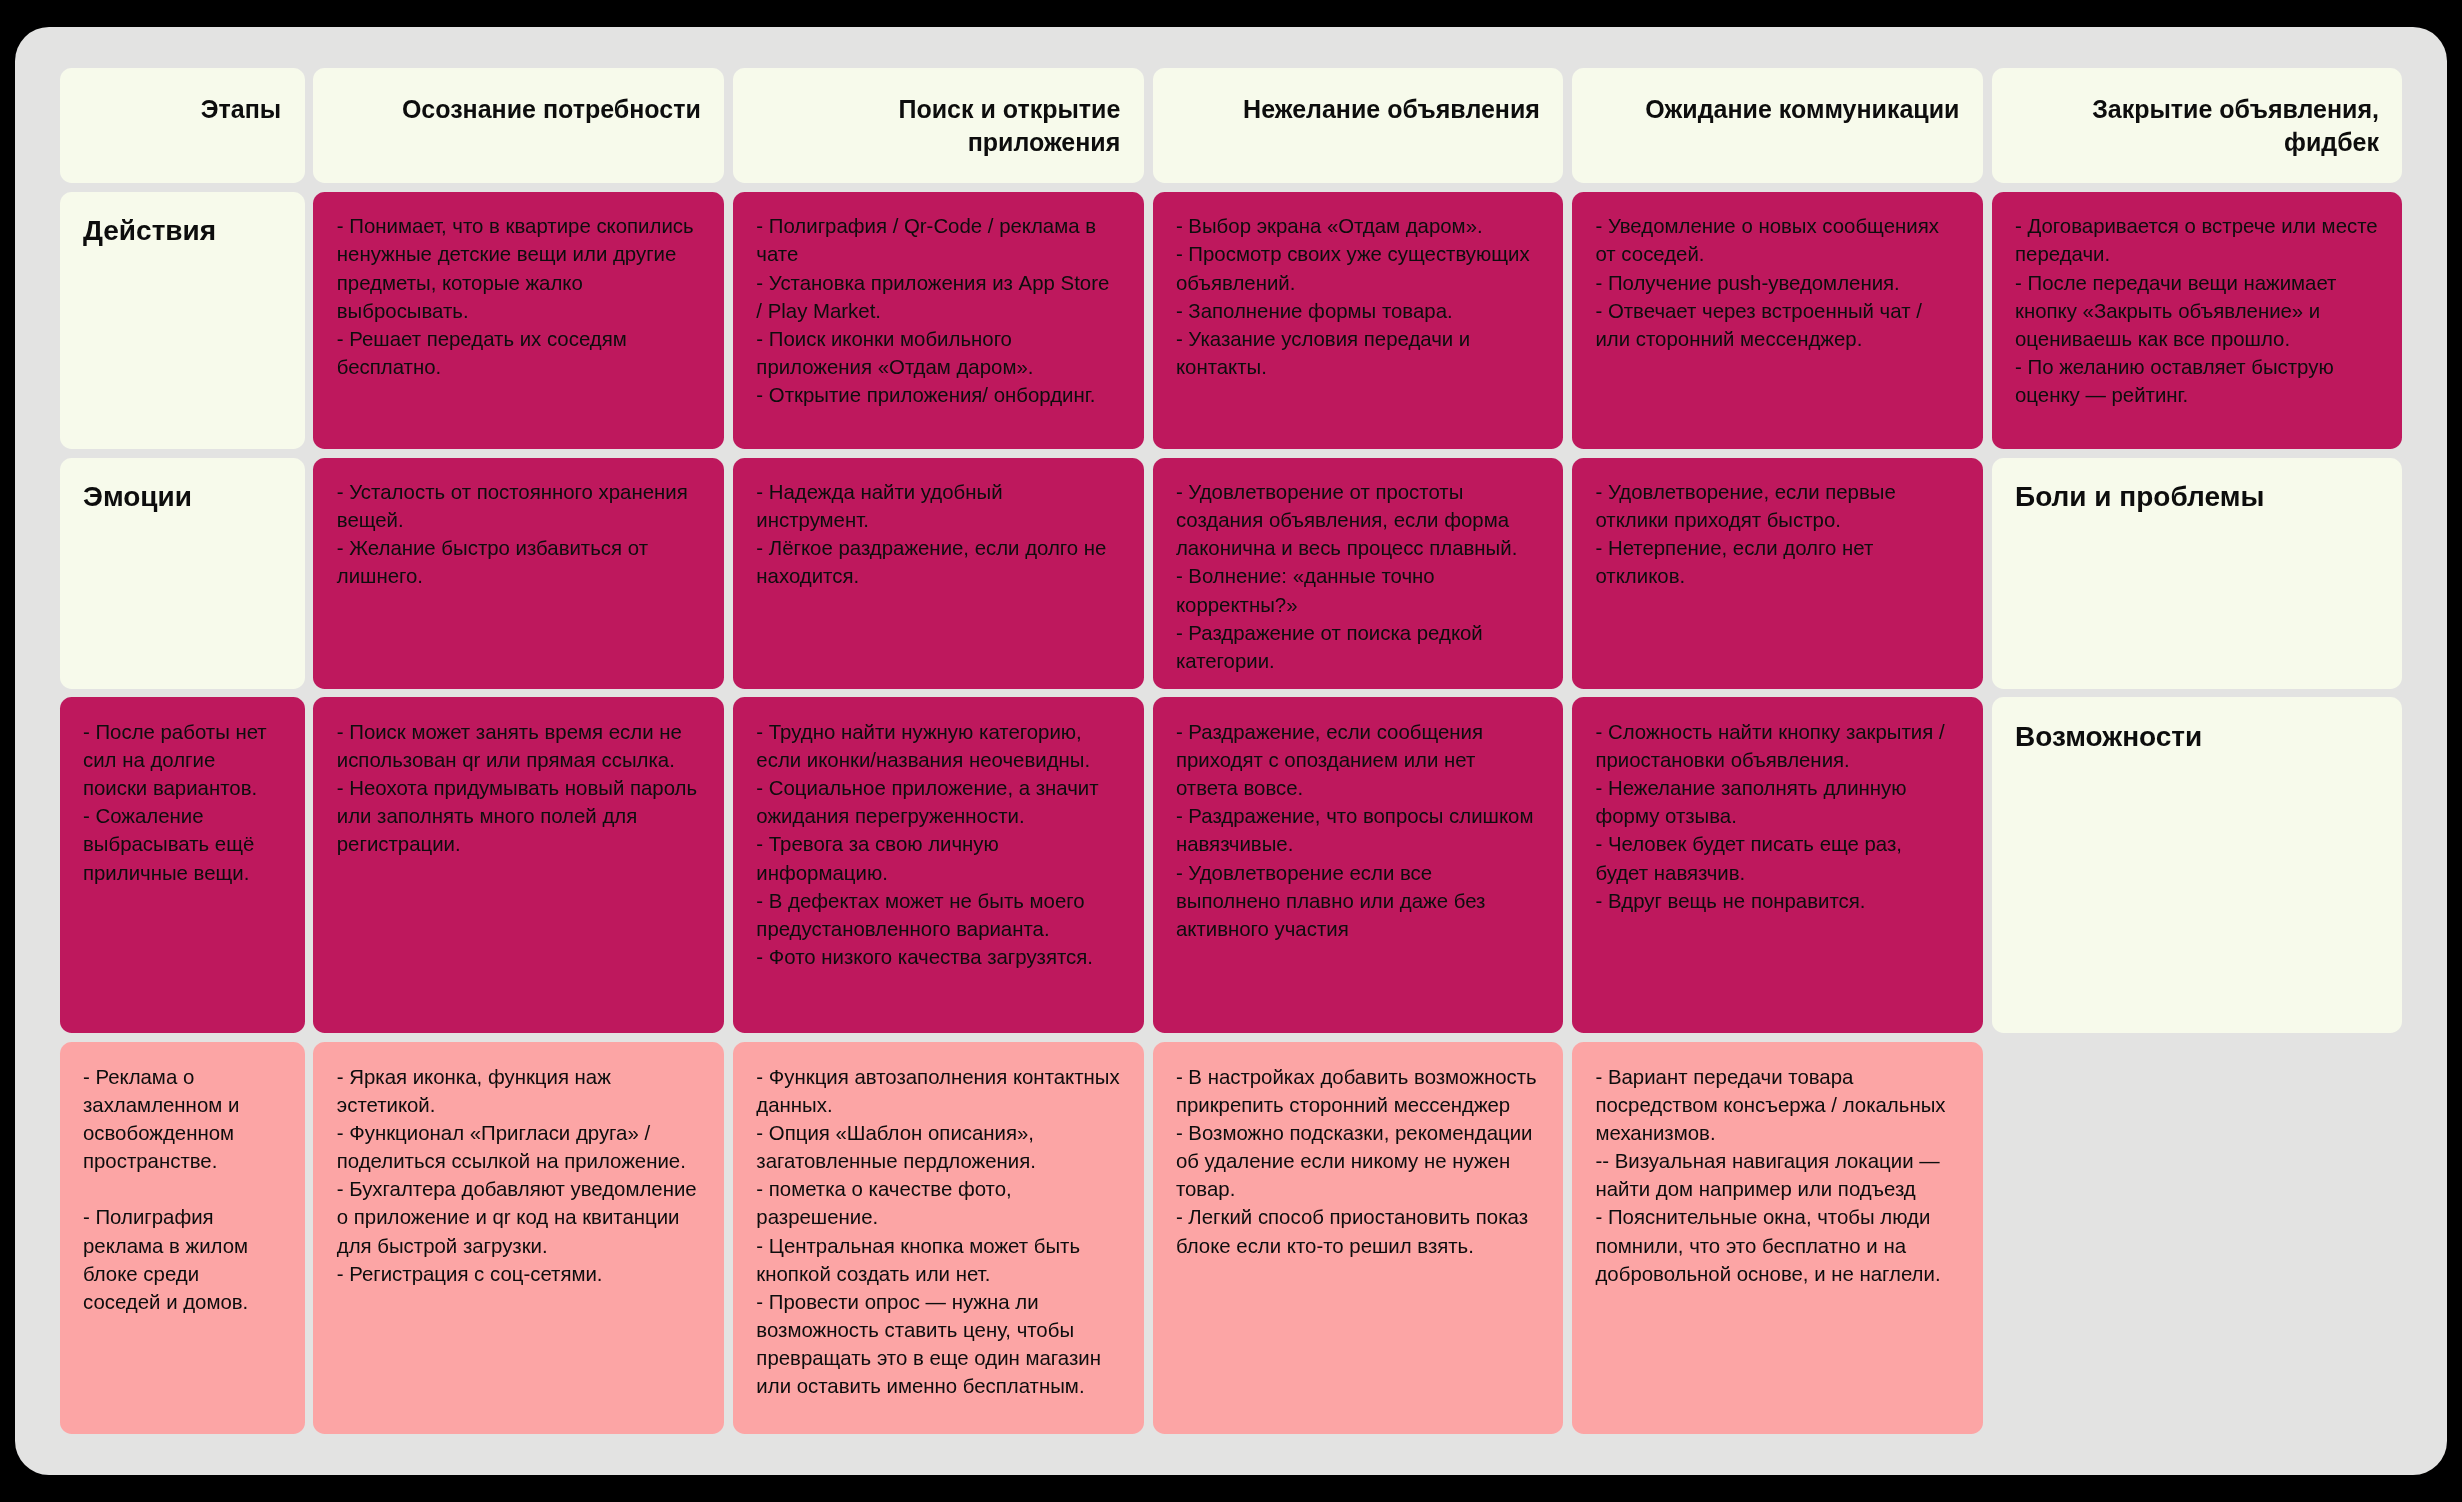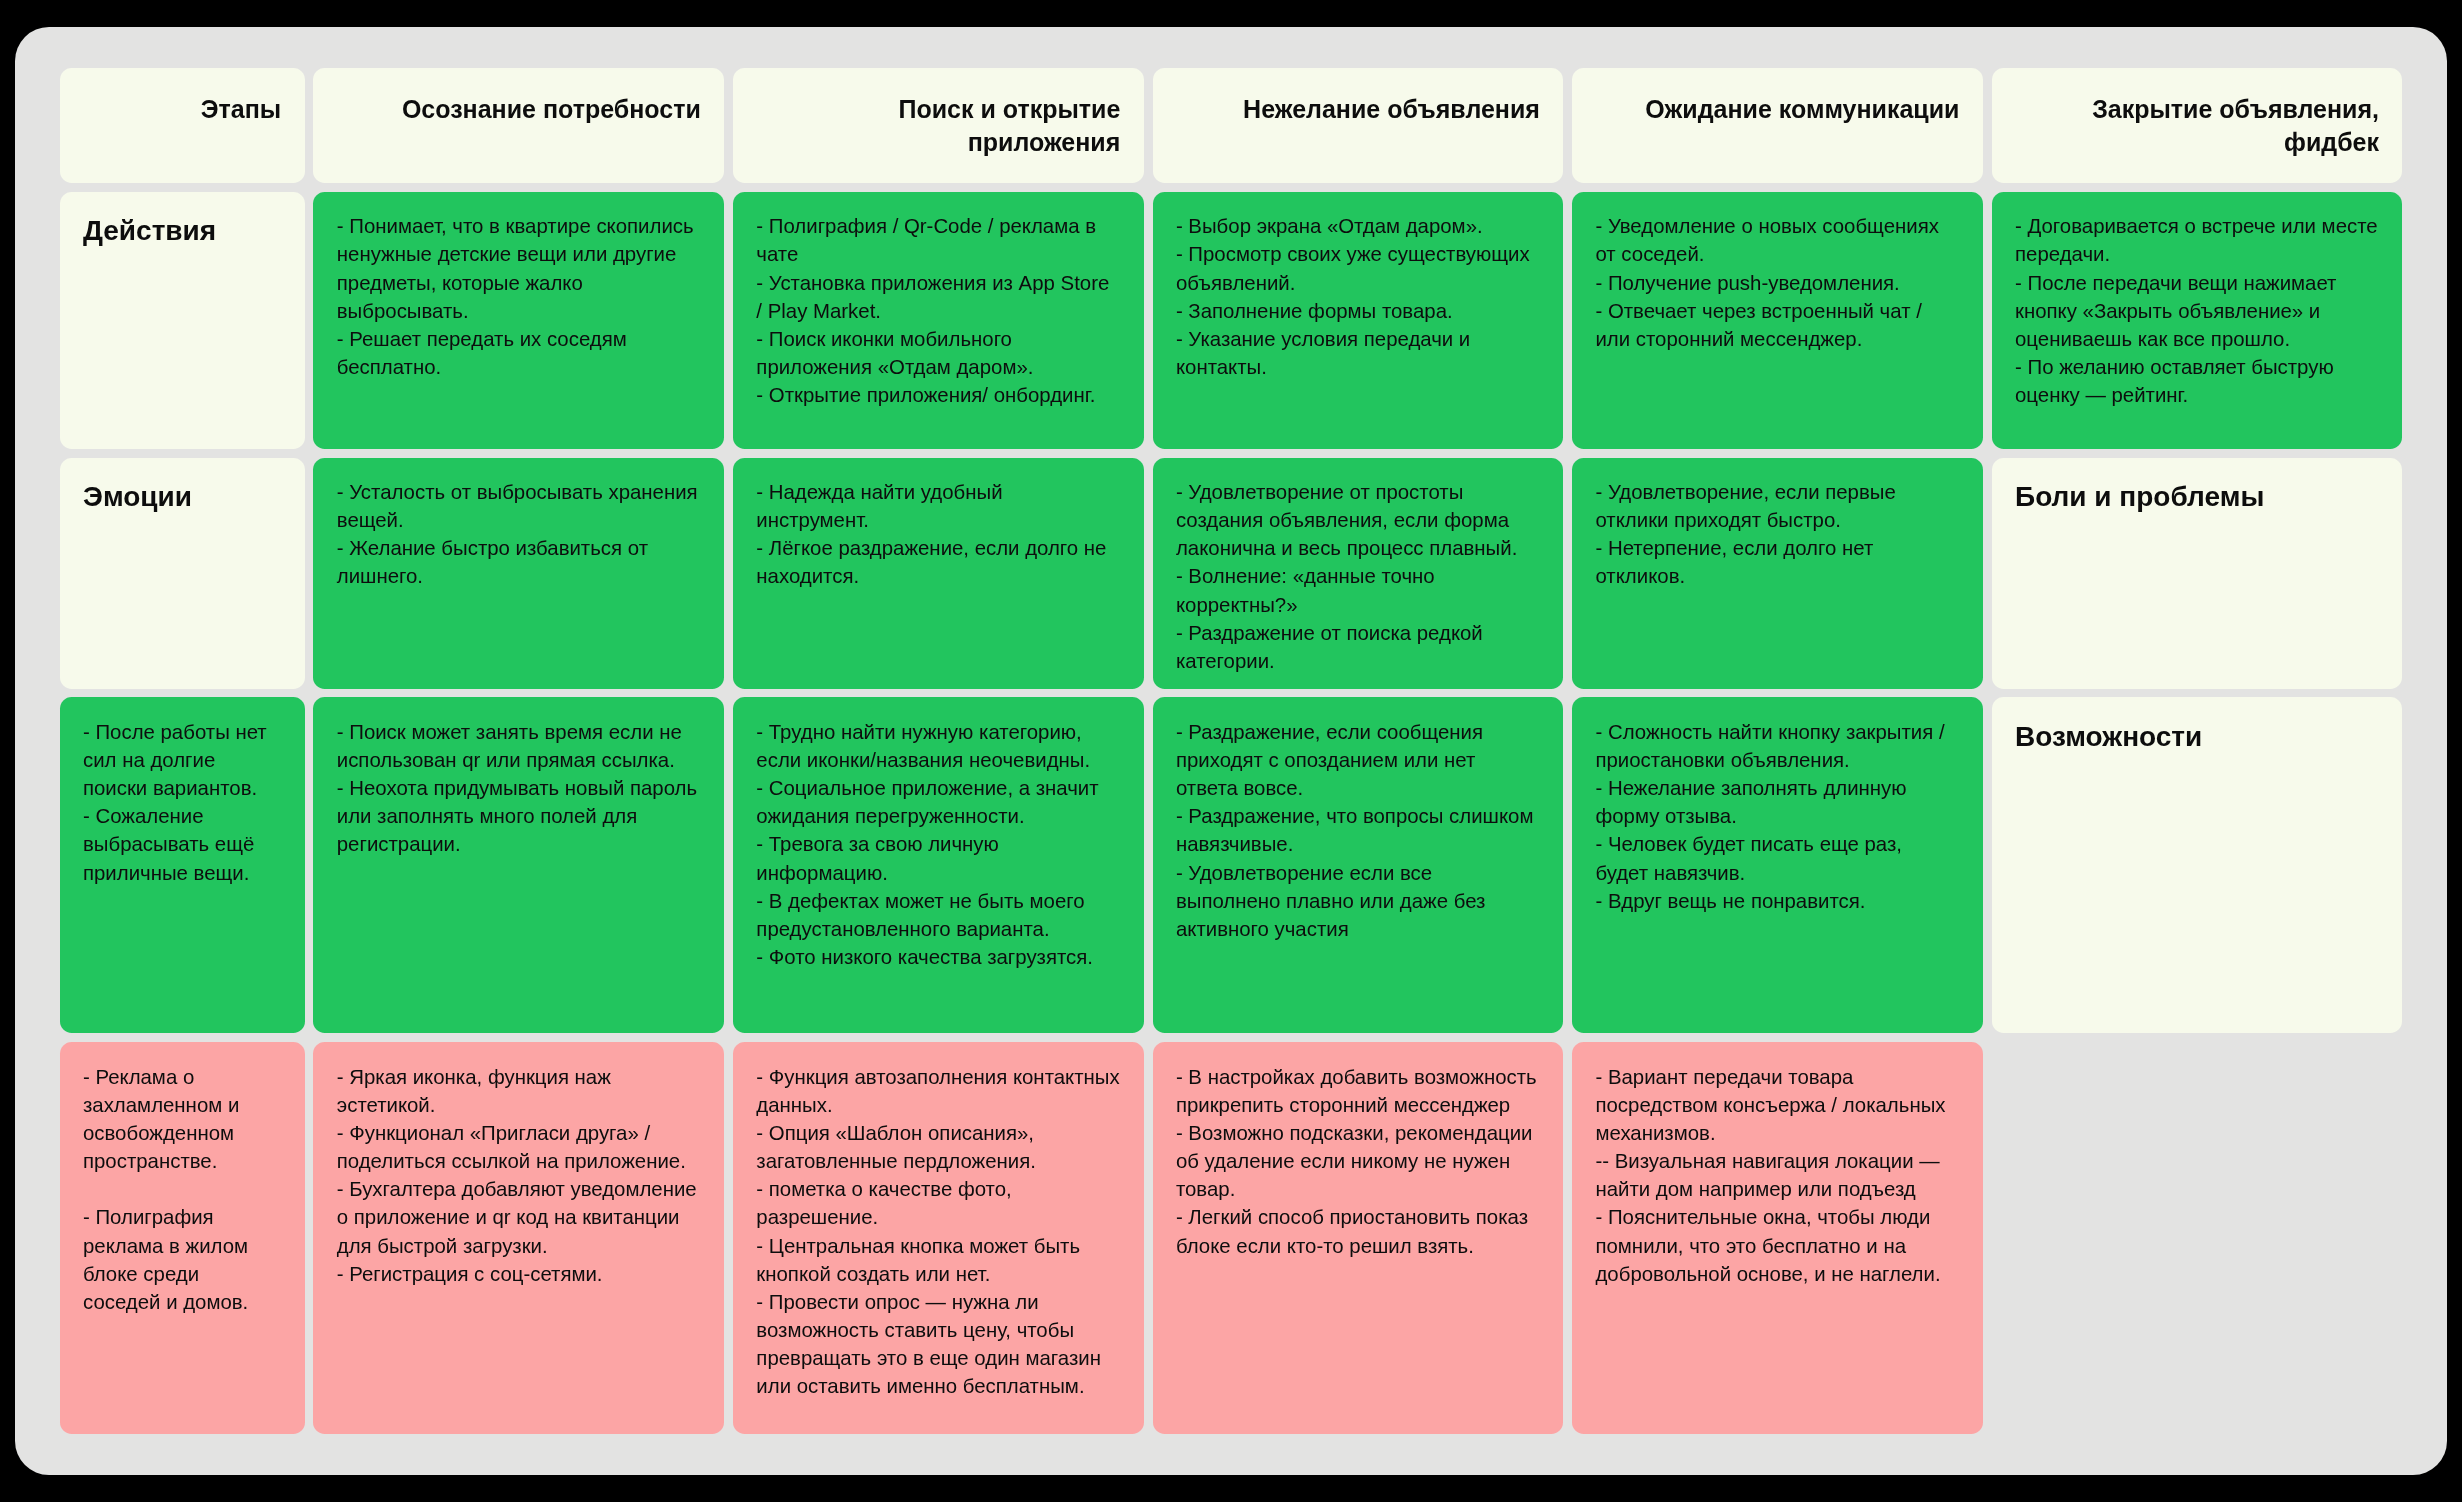--- a/index.html
+++ b/index.html
@@ -41,21 +41,21 @@
   }
   .ujm-grid {
     display: grid;
     width: 100%;
     height: 100%;
     grid-template-columns: 245px repeat(5, 1fr);
     grid-template-rows: 115px 257px 231px 336px 1fr;
     gap: 8.8px;
   }
   .cell {
-    background: #22c55e;
+    background: #be185d;
     border-radius: 11.7px;
     padding: 20.4px 23.4px;
     box-sizing: border-box;
     font-size: 20.4px;
     line-height: 1.38;
     white-space: pre-line;
     overflow: hidden;
   }
   .cell.head {
     background: #f7faeb;
@@ -103,21 +103,21 @@
 - Заполнение формы товара.
 - Указание условия передачи  и контакты.</div>
     <div class="cell">- Уведомление о новых сообщениях от соседей.
 - Получение push-уведомления.
 - Отвечает через встроенный чат / или сторонний мессенджер.</div>
     <div class="cell">- Договаривается о встрече или месте передачи.
 - После передачи вещи нажимает кнопку «Закрыть объявление» и оцениваешь как все прошло.
 - По желанию оставляет быструю оценку — рейтинг.</div>
 
     <div class="cell rowlabel">Эмоции</div>
-    <div class="cell">- Усталость от выбросывать хранения вещей.
+    <div class="cell">- Усталость от постоянного хранения вещей.
 - Желание быстро избавиться от лишнего.</div>
     <div class="cell">- Надежда найти удобный инструмент.
 - Лёгкое раздражение, если долго не находится.</div>
     <div class="cell">- Удовлетворение от простоты создания объявления, если форма лаконична и весь процесс плавный.
 - Волнение: «данные точно корректны?»
 - Раздражение от поиска редкой категории.</div>
     <div class="cell">- Удовлетворение, если первые отклики приходят быстро.
 - Нетерпение, если долго нет откликов.</div>
 
     <div class="cell rowlabel">Боли и проблемы</div>

